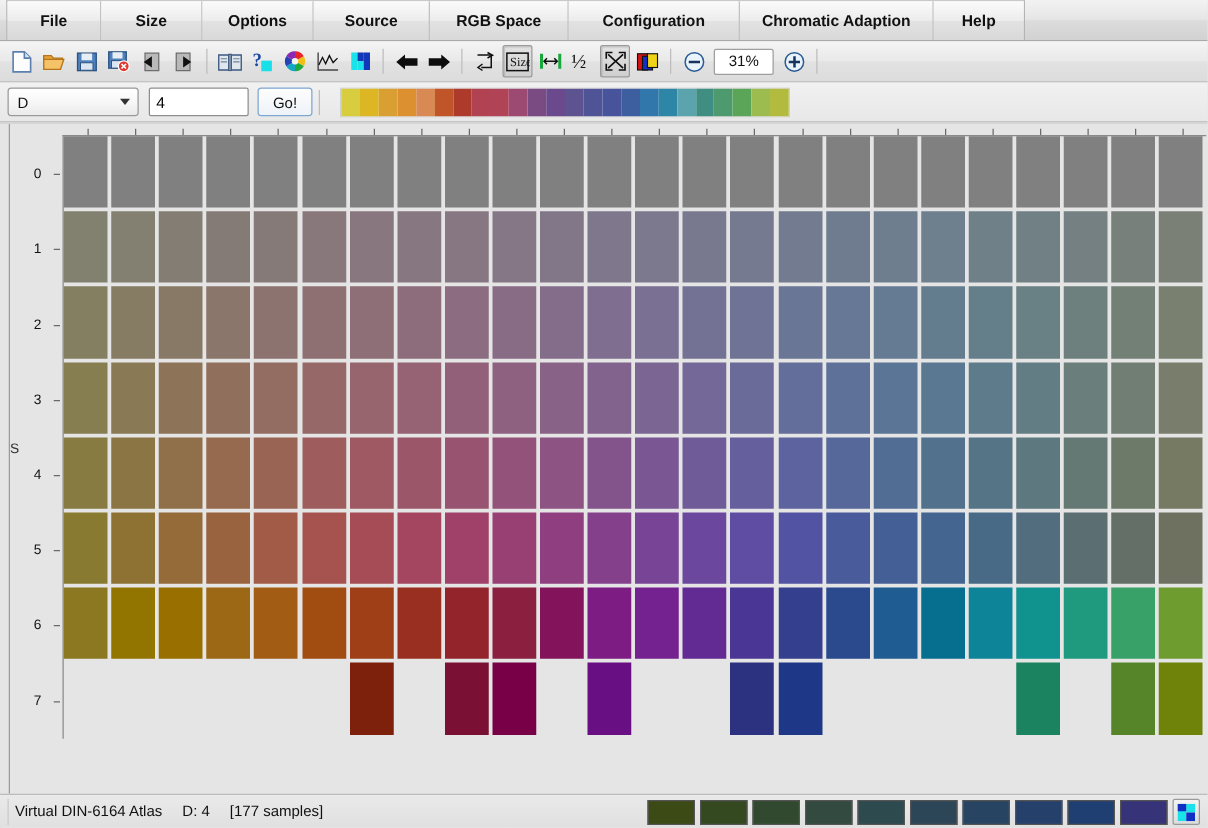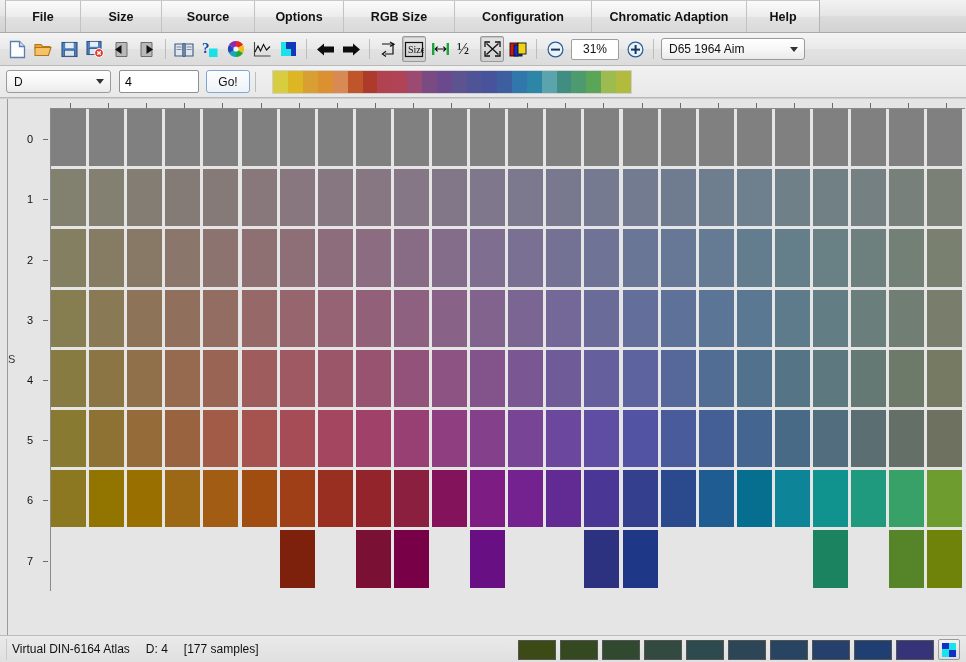--- a/index.html
+++ b/index.html
@@ -129,23 +129,23 @@
 </style>
 </head>
 <body>
 
 <div class="app">
 
   <div class="menubar">
     <div class="menu-strip">
       <div class="menu-item mi-file">File</div>
       <div class="menu-item mi-view">Size</div>
+      <div class="menu-item mi-options">Options</div>
       <div class="menu-item mi-source">Source</div>
-      <div class="menu-item mi-options">Options</div>
-      <div class="menu-item mi-rgb">RGB Size</div>
+      <div class="menu-item mi-rgb">RGB Space</div>
       <div class="menu-item mi-config">Configuration</div>
       <div class="menu-item mi-chrom">Chromatic Adaption</div>
       <div class="menu-item mi-help">Help</div>
     </div>
   </div>
 
   <div class="toolbar">
 
     <div class="tb-btn">
       <svg width="17" height="19" viewBox="0 0 17 19">
@@ -297,24 +297,20 @@
     <div class="tb-btn">
       <svg width="17" height="17" viewBox="0 0 17 17">
           <circle cx="8.5" cy="8.5" r="7.4" fill="#e9f3fb" stroke="#2a5b94" stroke-width="1.2"></circle>
           <rect x="4" y="7.6" width="9" height="2" fill="#15355e"></rect>
           <rect x="7.6" y="4" width="2" height="9" fill="#15355e"></rect>
         </svg>
     </div>
 
     <div class="tb-sep"></div>
 
-    <div class="combo combo-aim">
-      <span class="cval">D65 1964 Aim</span>
-      <span class="arrow"></span>
-    </div>
   </div>
 
   <div class="toolbar2">
     <div class="combo combo-d">
       <span class="cval">D</span>
       <span class="arrow"></span>
     </div>
     <div class="num-input">4</div>
     <div class="go-btn">Go!</div>
     <div class="tb-sep"></div>

